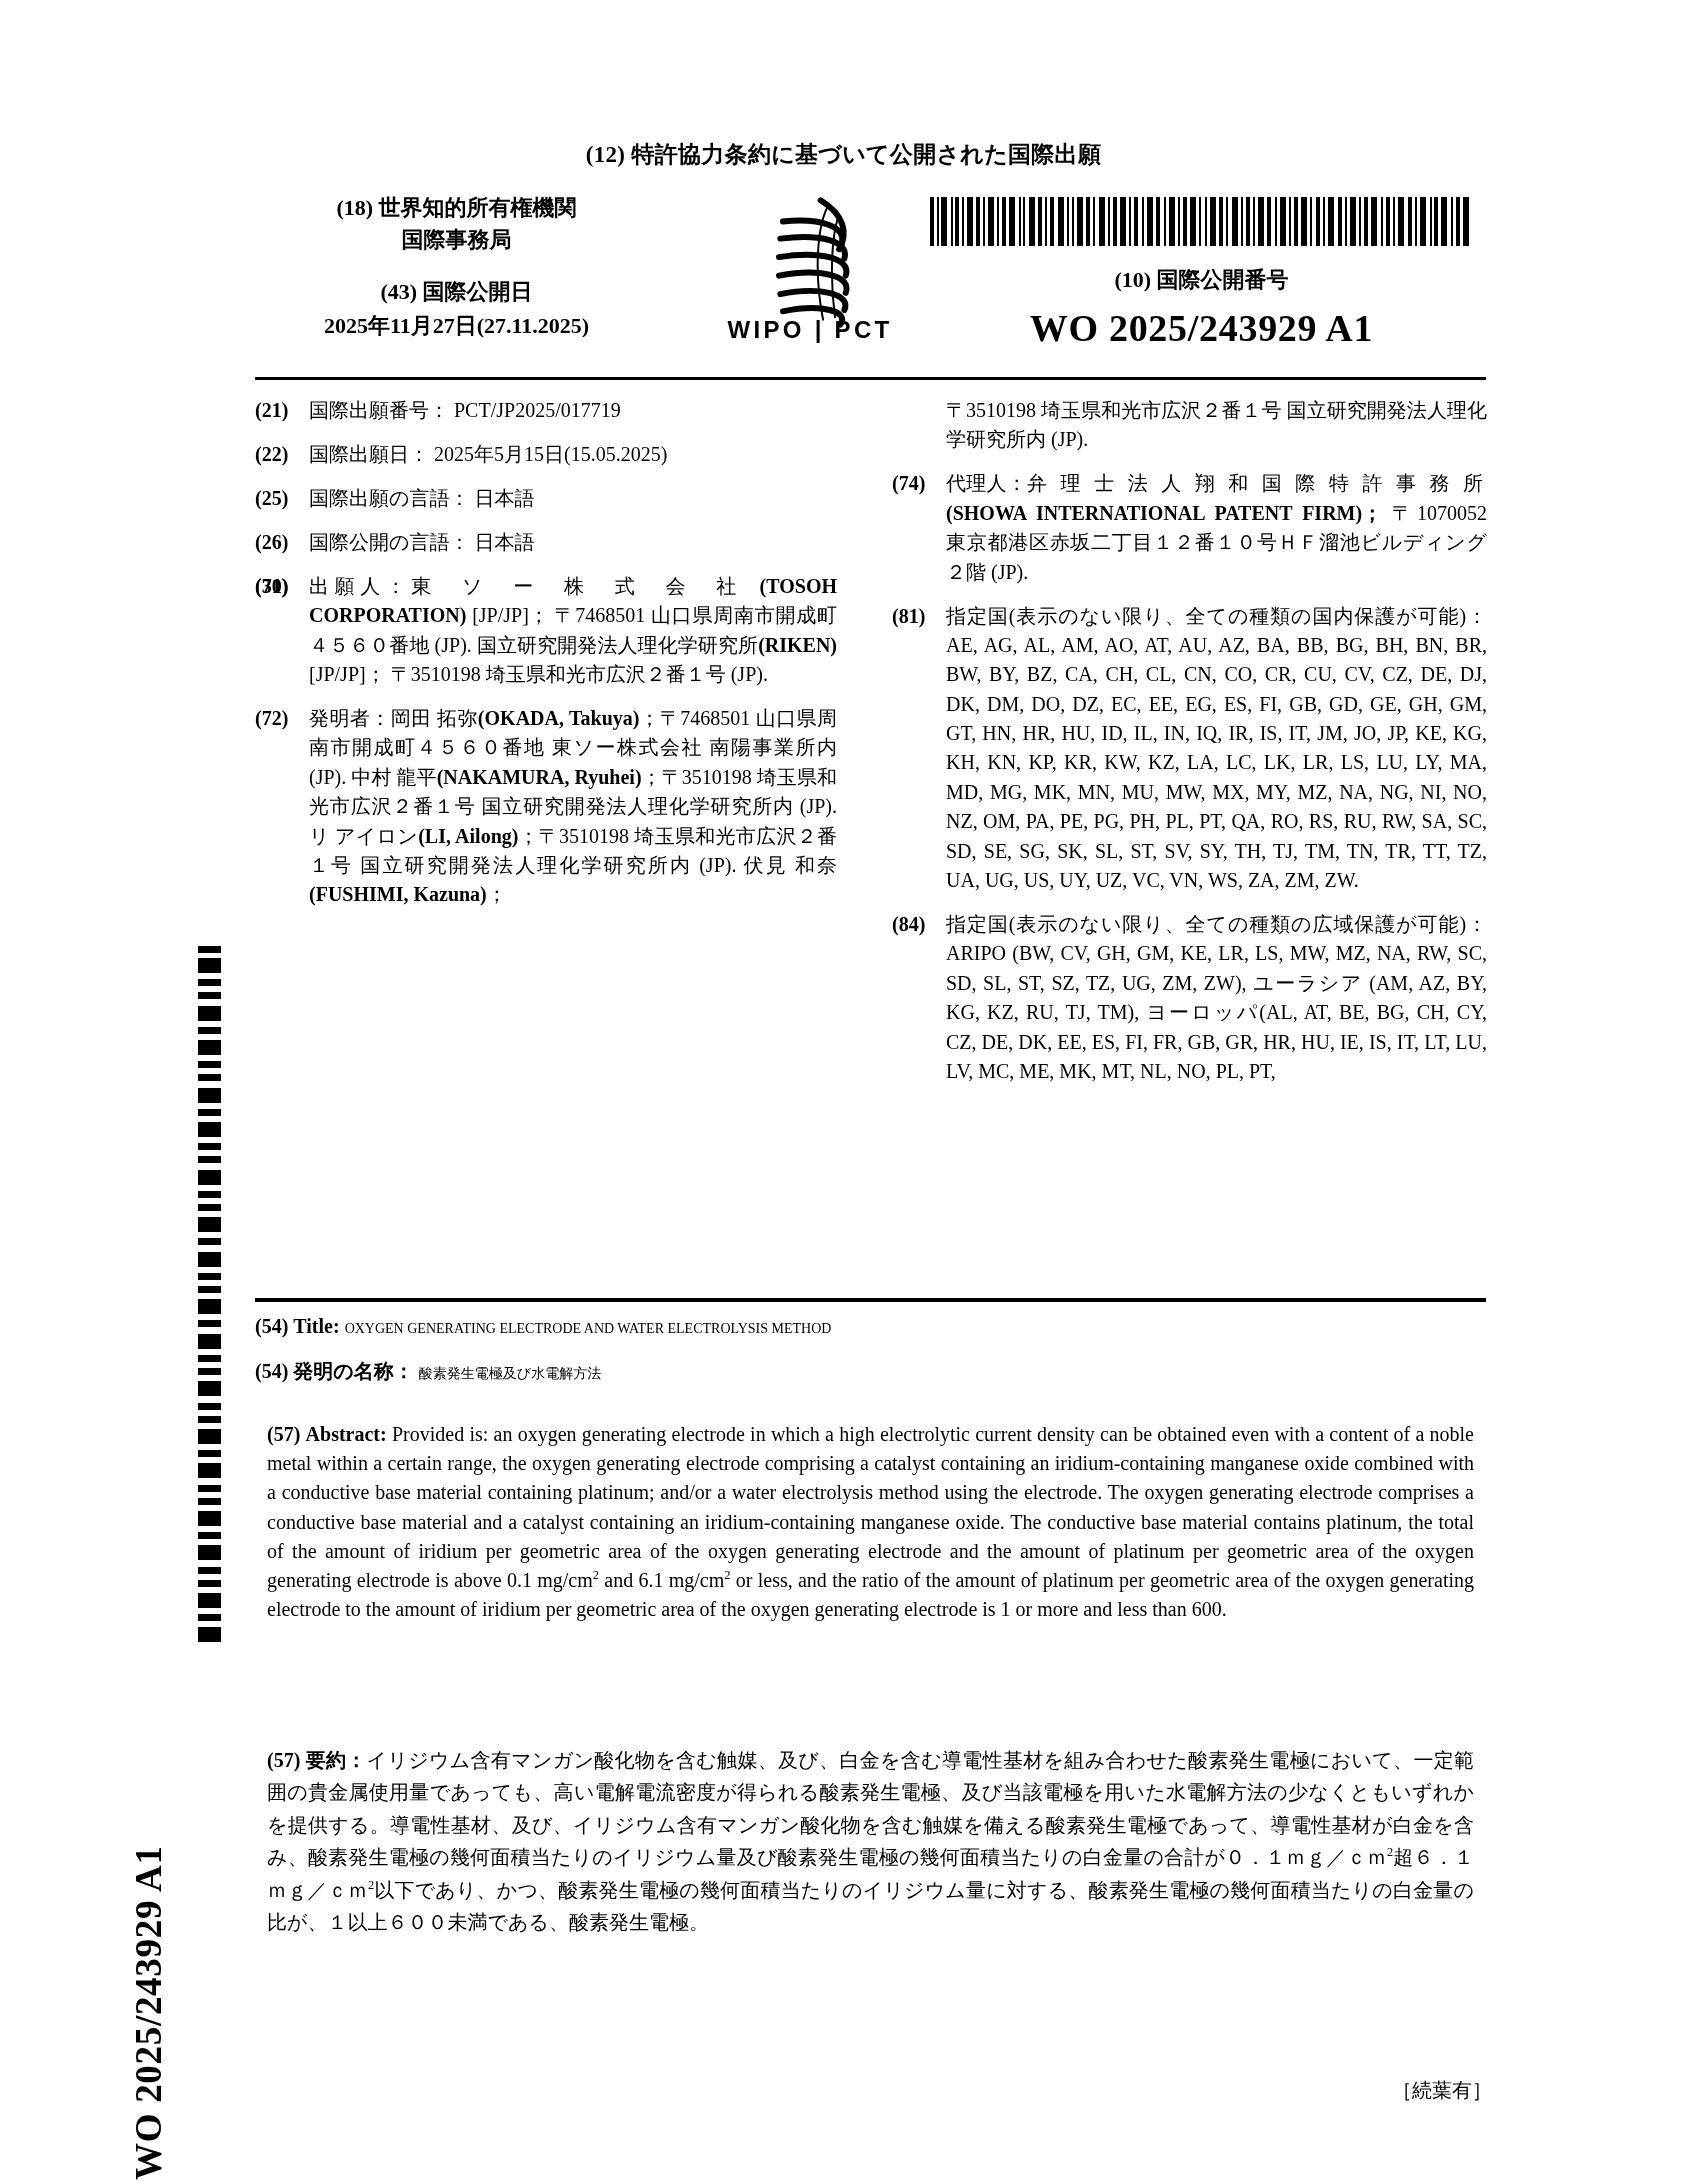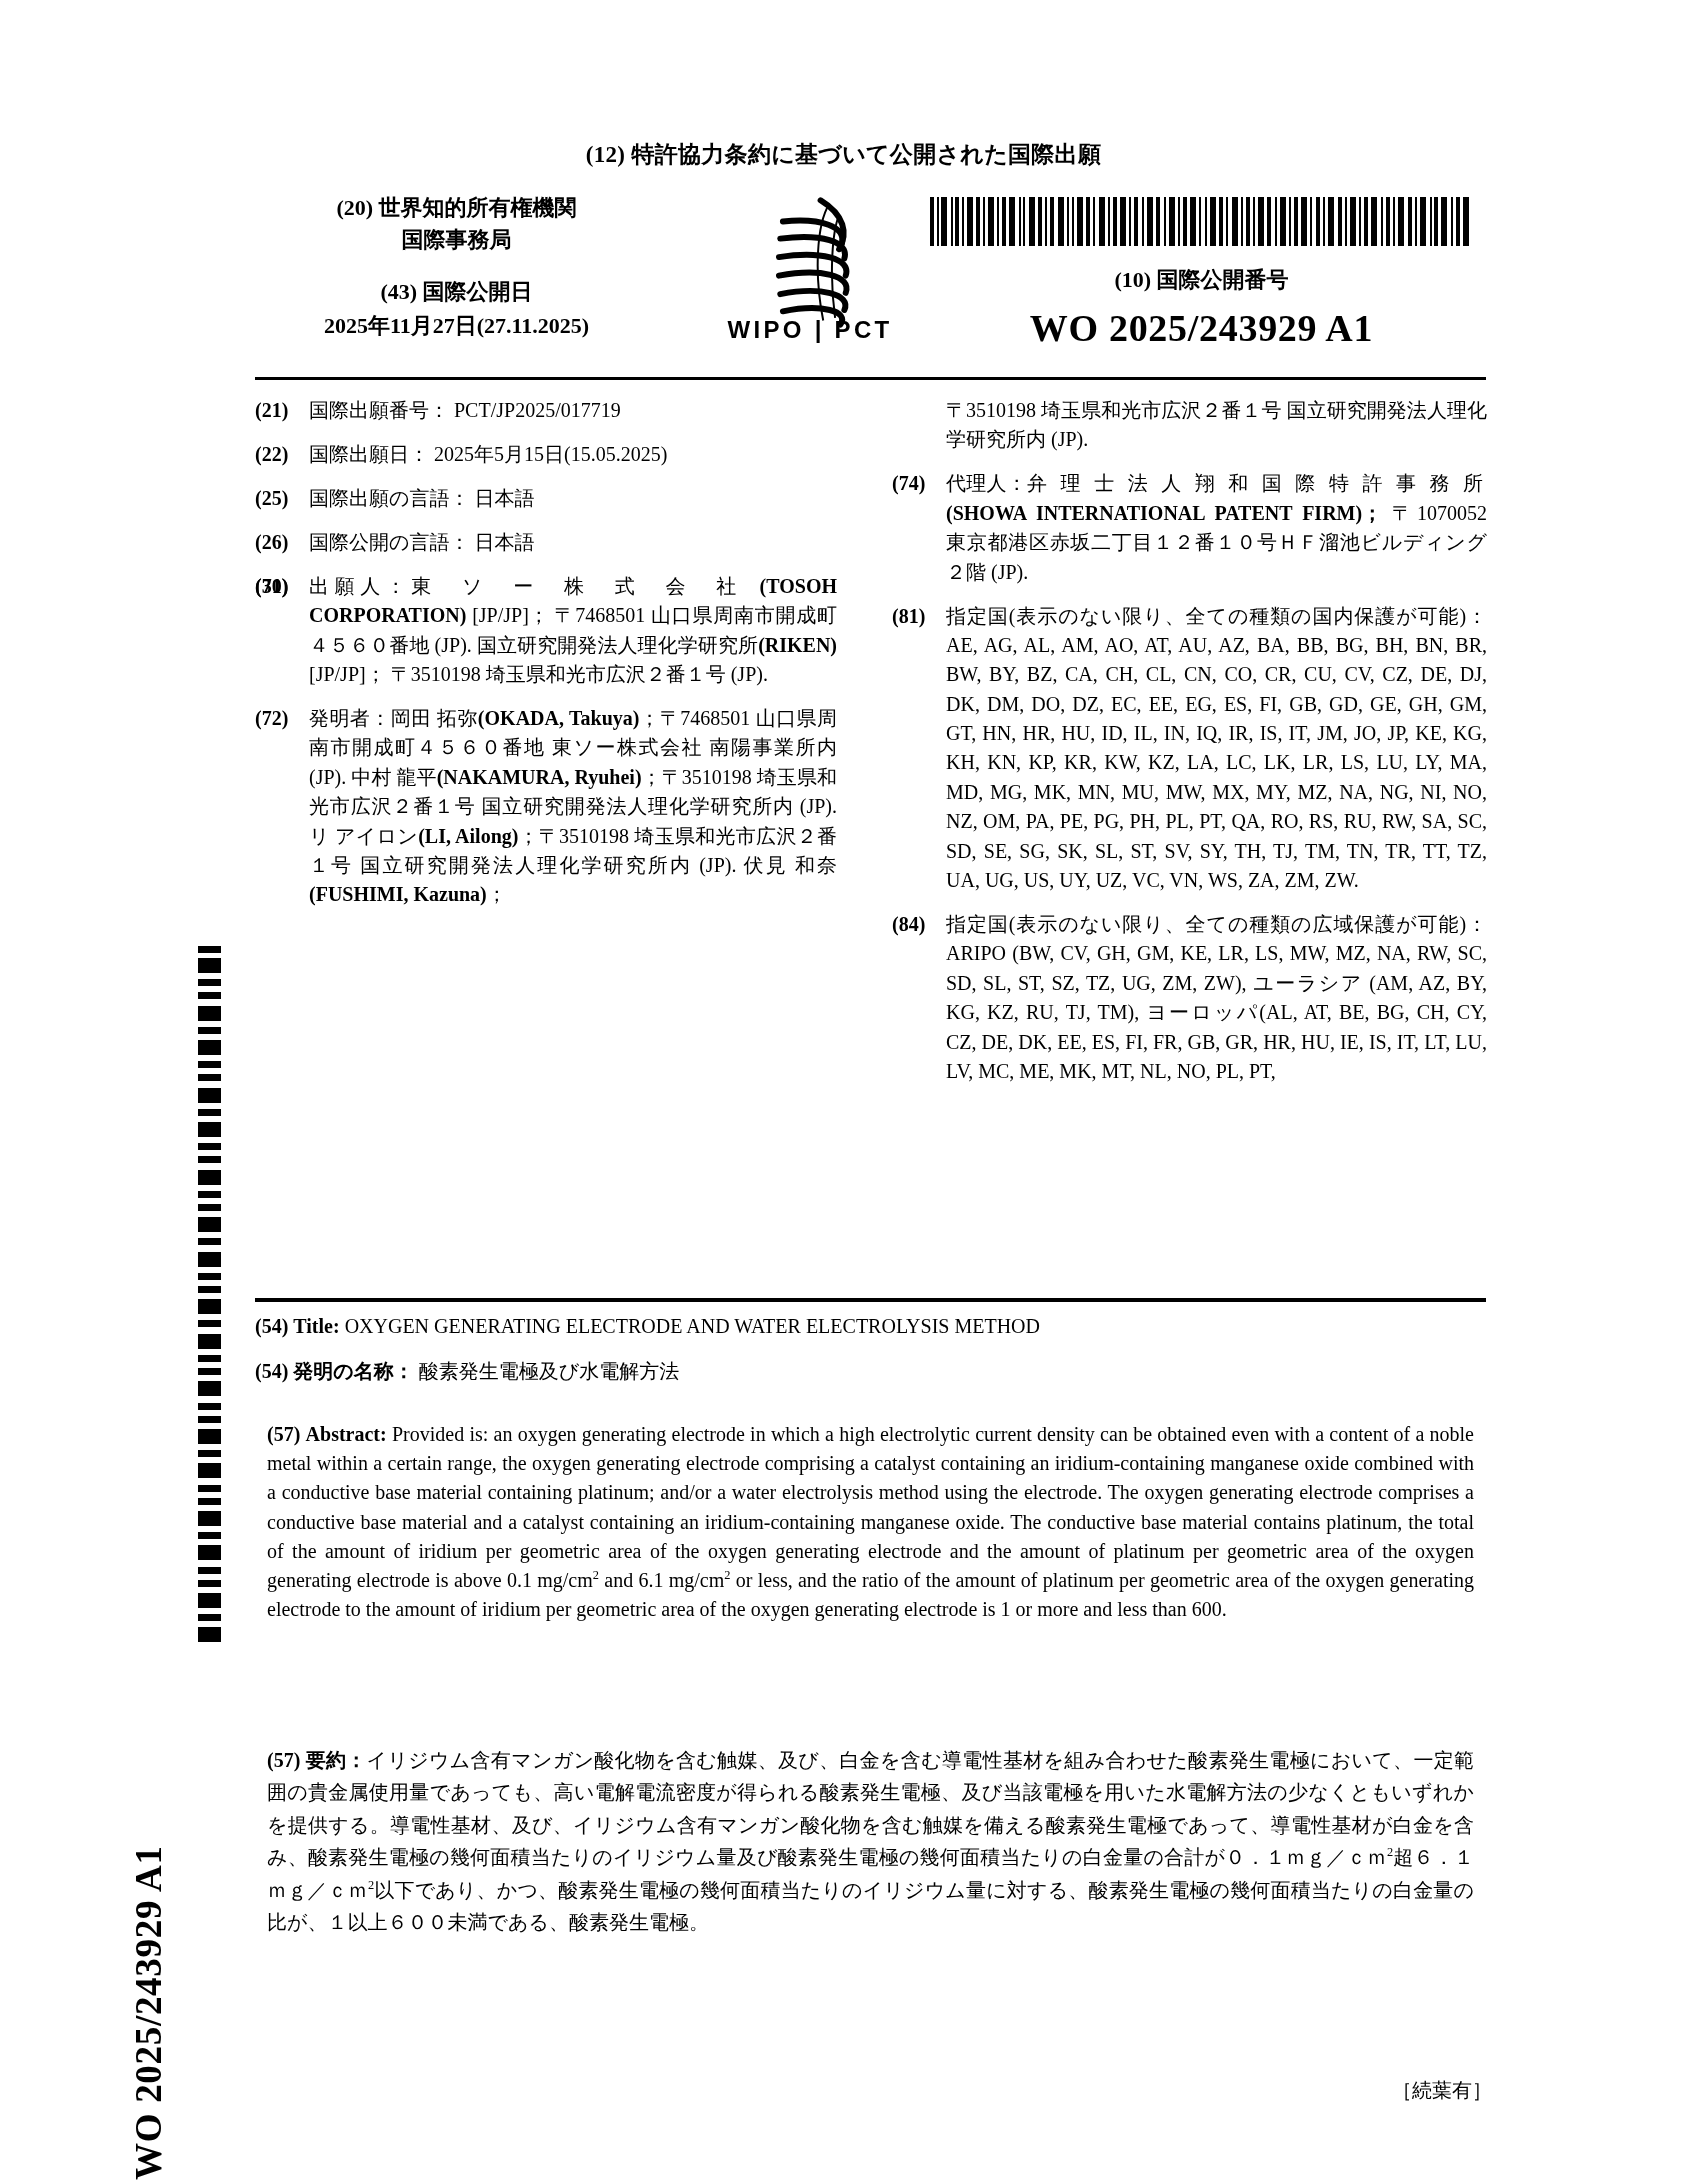--- a/index.html
+++ b/index.html
@@ -187,21 +187,21 @@
     font-size: 20px;
   }
   .title-en { top: 1315px; }
   .title-jp { top: 1358px; }
   .abs-en   { top: 1408px; }
   .abs-jp   { top: 1732px; }
 
   .block .tag {
     font-weight: bold;
   }
-  .block .titletext { font-size: 20px; }
+  .block .titletext { font-size: 14px; }
   .block p {
     margin: 12px;
     text-align: justify;
     text-align-last: left;
     line-height: 1.46;
     font-family: Liberation Serif, serif;
   }
   .abs-en p { font-size: 20px; }
   .abs-jp p {
     font-size: 20px;
@@ -225,21 +225,21 @@
 
 <div class="page">
 
   <div class="hdr-12">
     <span class="code">(12)</span>
     <span>特許協力条約に基づいて公開された国際出願</span>
   </div>
 
   <div class="hdr-left">
     <span class="l19">
-      <span>(20)</span>
+      <span>(18)</span>
       <span>世界知的所有権機関</span>
     </span>
     <span class="lbureau">国際事務局</span>
     <span class="l43">
       <span>(43)</span>
       <span>国際公開日</span>
     </span>
     <span class="ldate">2025年11月27日(27.11.2025)</span>
   </div>
 

